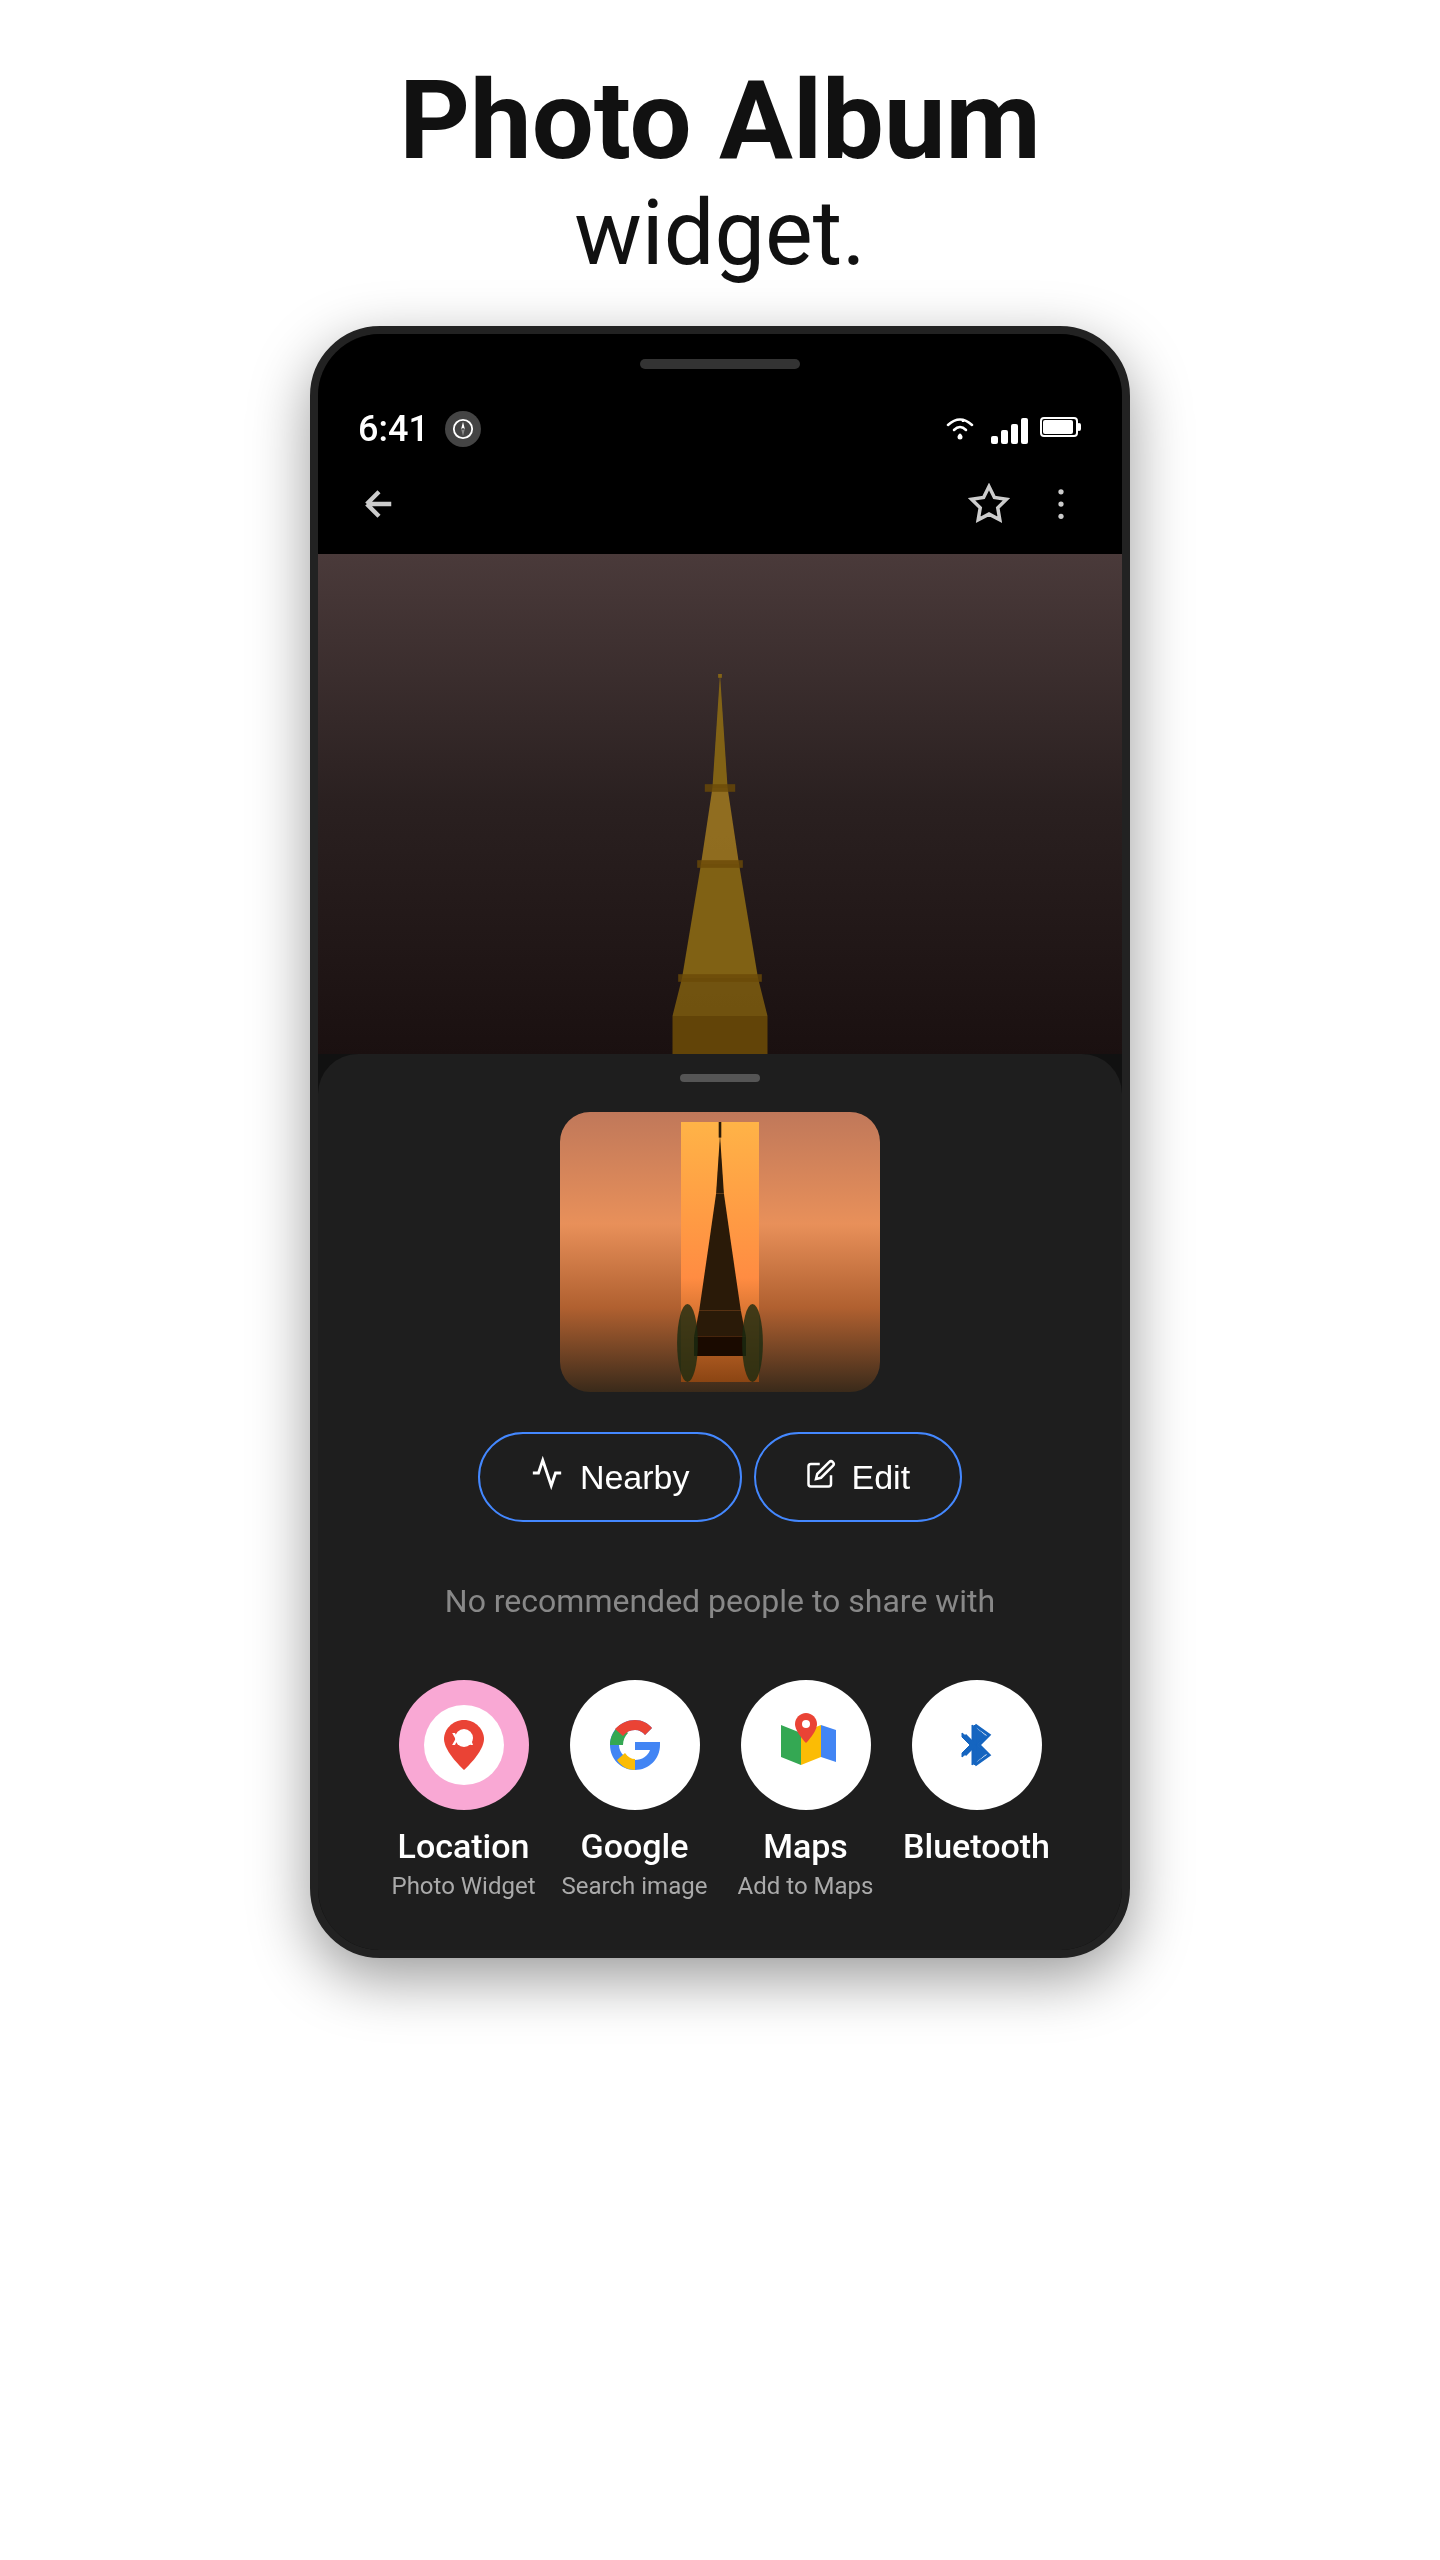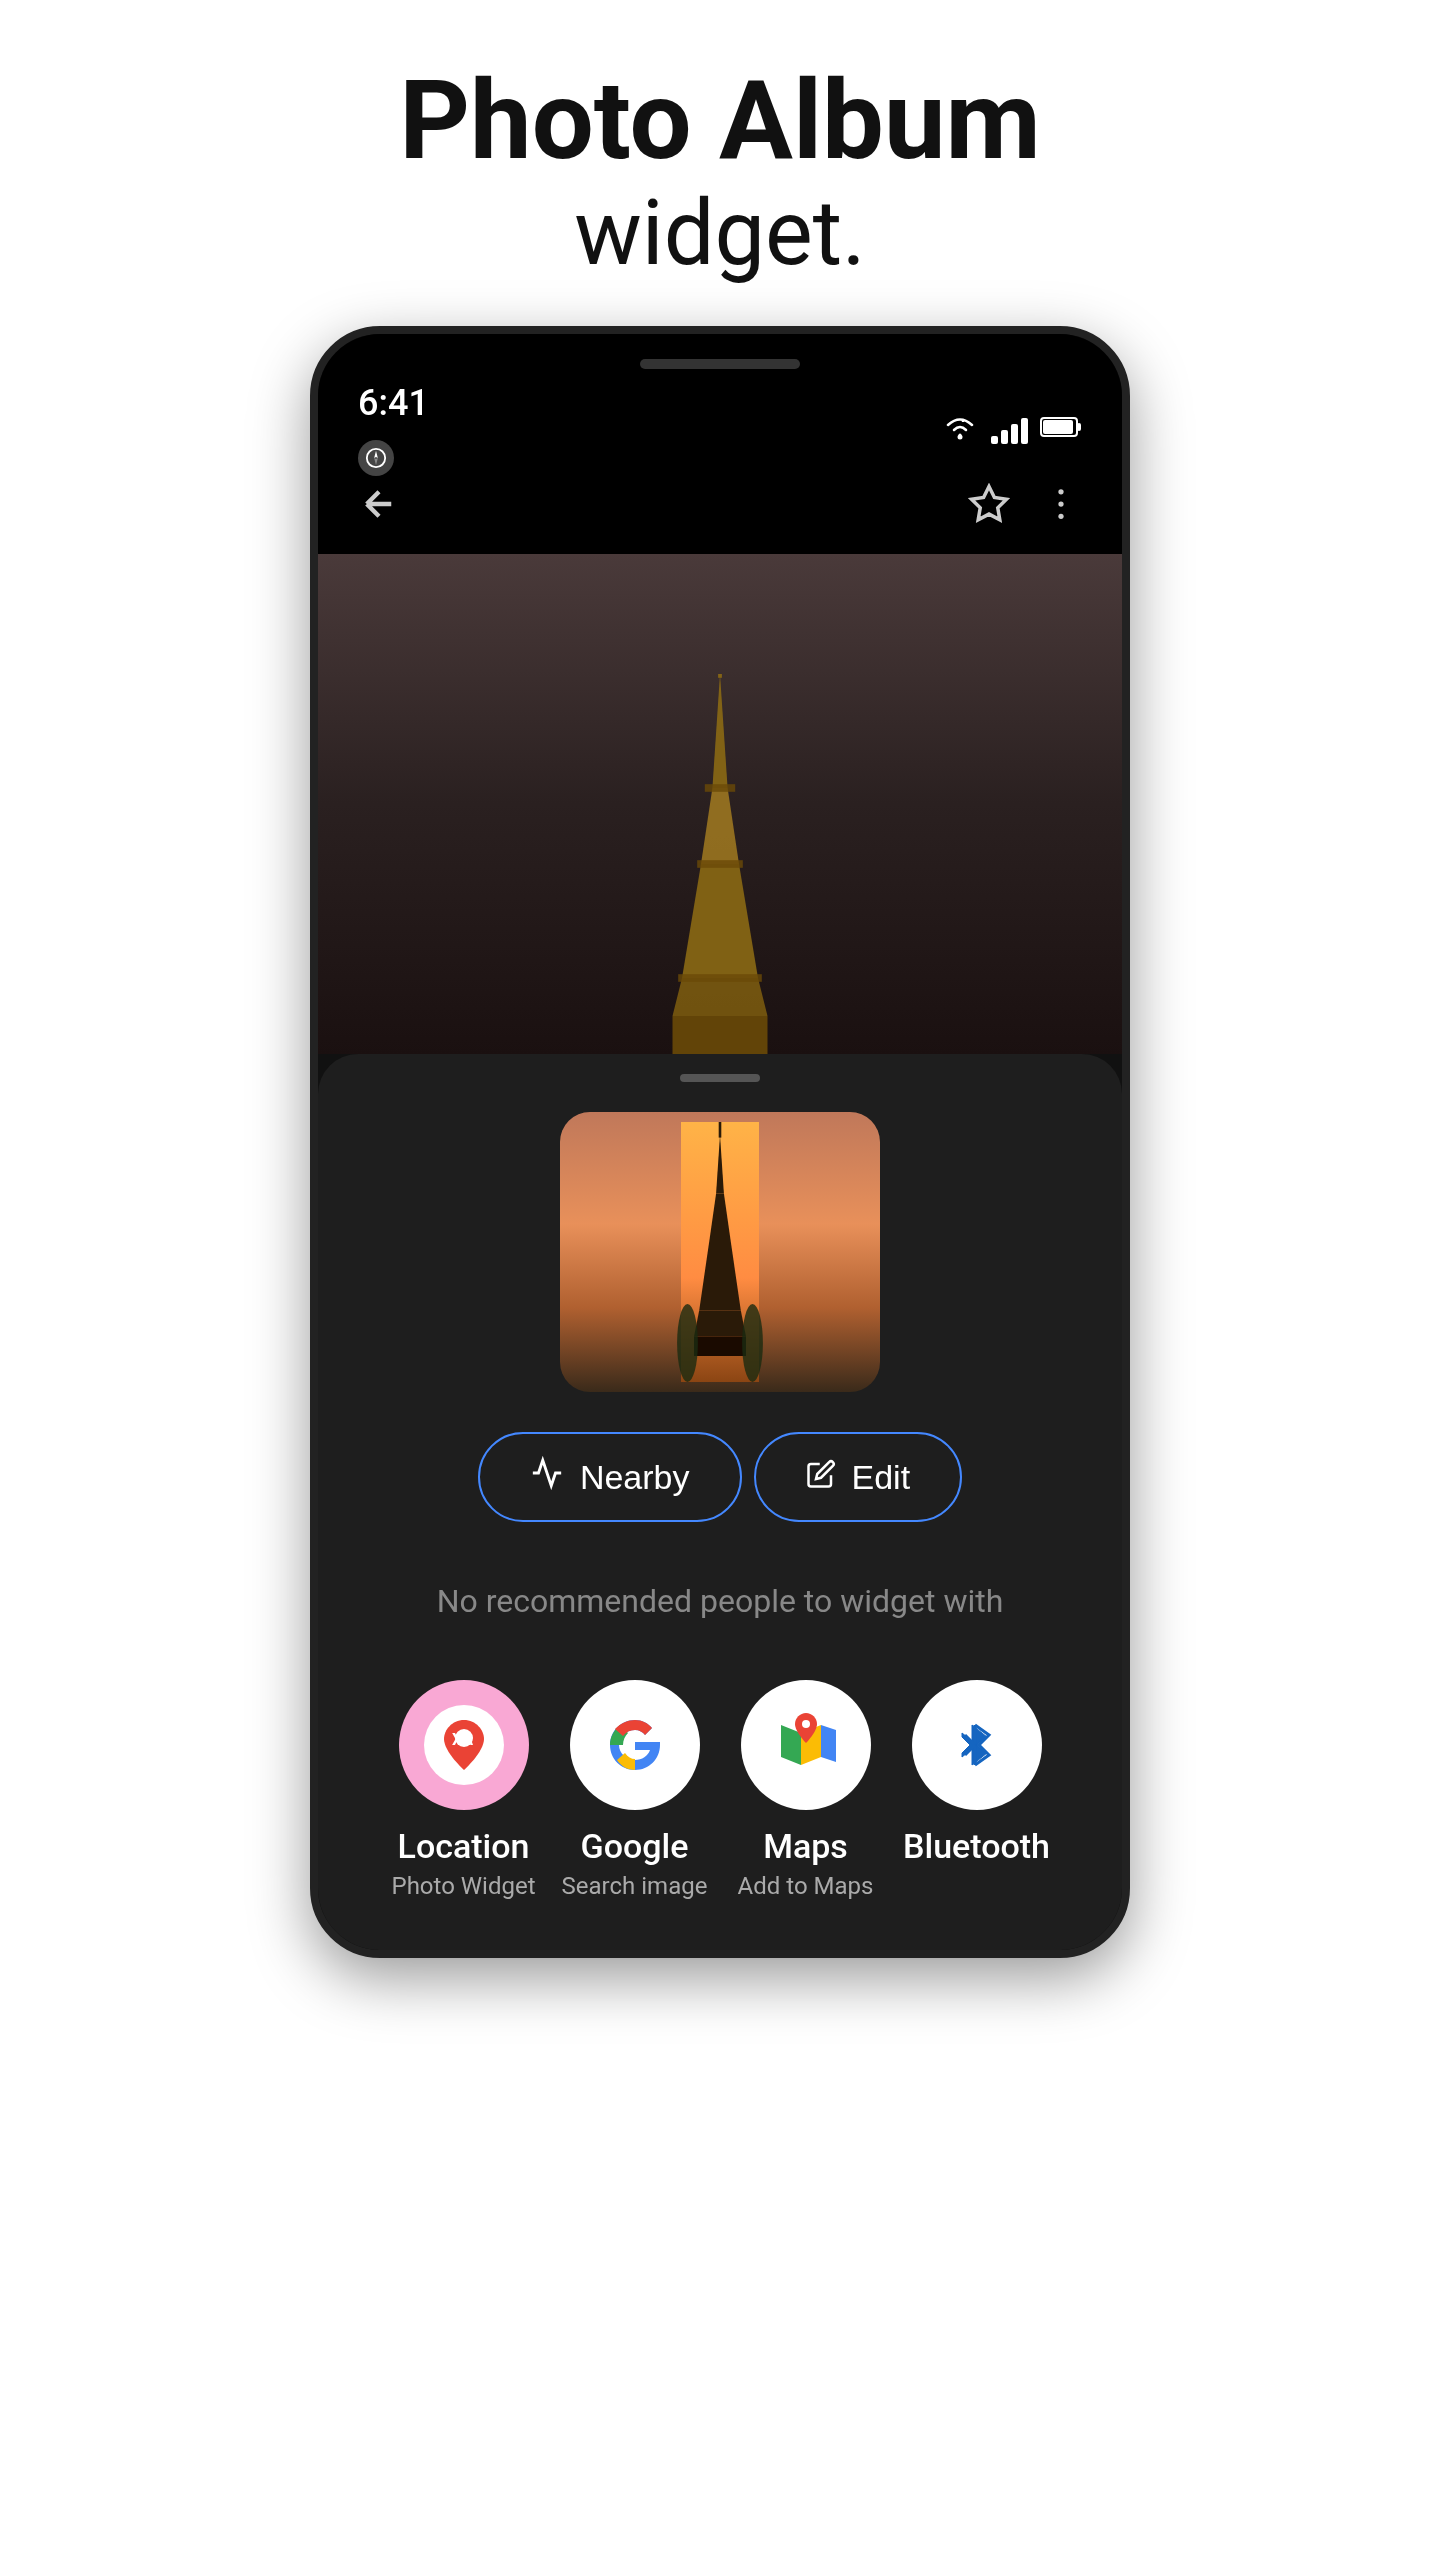--- a/index.html
+++ b/index.html
@@ -64,23 +64,22 @@
       background: #000;
       display: flex;
       justify-content: space-between;
       align-items: center;
       padding: 0 40px;
       height: 70px;
     }
 
     .status-left {
       display: flex;
-      align-items: flex-start;
+      align-items: center;
       gap: 16px;
-      flex-direction: column;
     }
 
     .status-time {
       color: #fff;
       font-size: 36px;
       font-weight: 500;
     }
 
     .status-compass {
       width: 36px;
@@ -443,21 +442,21 @@
         <span>
           <svg width="30" height="30" viewBox="0 0 24 24" fill="none" stroke="white" stroke-width="2">
             <path d="M11 4H4a2 2 0 0 0-2 2v14a2 2 0 0 0 2 2h14a2 2 0 0 0 2-2v-7"></path>
             <path d="M18.5 2.5a2.121 2.121 0 0 1 3 3L12 15l-4 1 1-4 9.5-9.5z"></path>
           </svg>
         </span>
         <span>Edit</span>
       </button>
     </div>
 
-    <div class="no-people-text">No recommended people to widget with</div>
+    <div class="no-people-text">No recommended people to share with</div>
 
     <div class="share-apps">
 
       <div class="share-app-item">
         <div class="location-icon-svg">
           <svg width="80" height="80" viewBox="0 0 80 80">
 
             <circle cx="40" cy="40" r="40" fill="white"></circle>
 
             <path d="M40 15 C28 15 20 25 20 34 C20 47 40 65 40 65 C40 65 60 47 60 34 C60 25 52 15 40 15Z" fill="#EA4335"></path>

